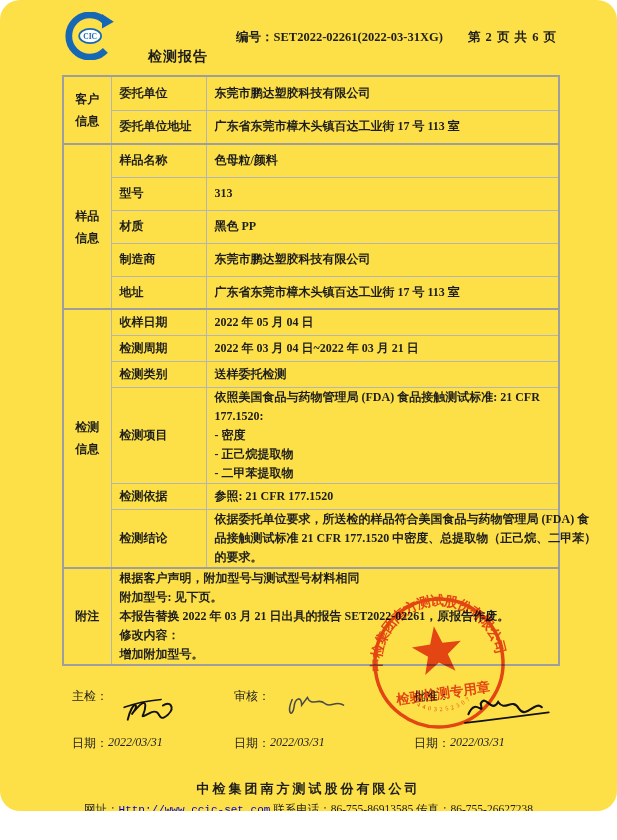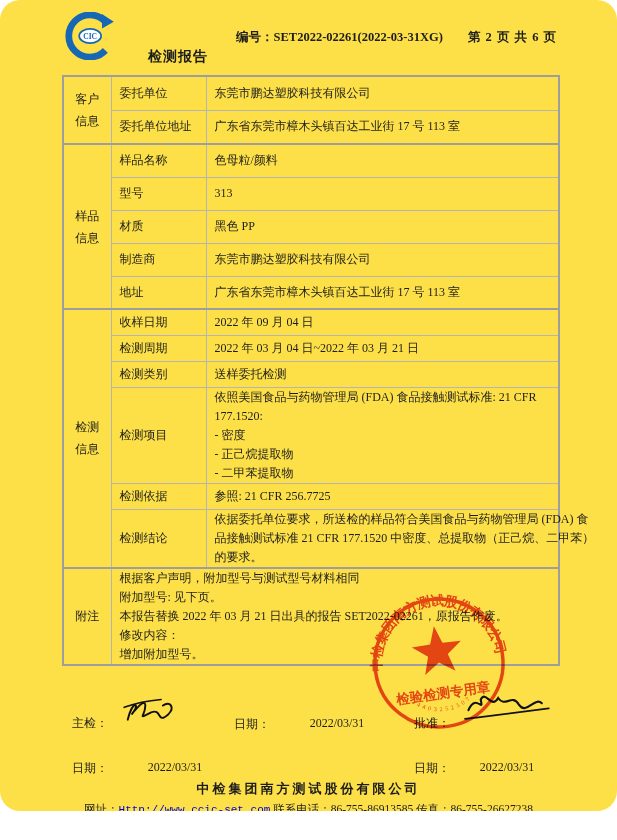--- a/index.html
+++ b/index.html
@@ -12,40 +12,40 @@
   .hdr-title{position:absolute;left:148px;top:28px;font-size:14px;font-weight:bold;letter-spacing:1px;margin-top:20px;}
   .hdr-no{position:absolute;left:236px;top:29px;font-size:12.5px;font-weight:bold;}
   .hdr-page{position:absolute;right:60px;top:29px;font-size:12.5px;font-weight:bold;letter-spacing:1px;text-align:right;}
   
   table.rpt{
     position:absolute;left:62px;top:75px;width:496px;
     border-collapse:collapse;border:2px solid #9e9e9e;table-layout:fixed;
   }
   table.rpt td{
     border:1px solid #b5b5b5;font-size:12px;vertical-align:middle;
-    padding:0 8px;word-break:break-all;
+    padding:0 8px;word-break:break-all;font-weight:bold;
   }
   tr.sec-top td{border-top:2px solid #9e9e9e;}
   td.sec{
     text-align:center;padding:2px 4px;line-height:22px;
   }
   td.lbl{padding-left:9px;}
   td.val{padding-left:10px;margin-top:8px;}
   tr.h34{height:34px;}
   tr.h33{height:33px;}
   tr.h26{height:26px;}
   .mline div{line-height:19px;white-space:nowrap;}
   .note-cell div{line-height:19px;white-space:nowrap;}
   
   .sigcol{position:absolute;top:688px;font-size:12px;}
-  .sigcol .role-line{display:flex;align-items:flex-end;height:44px;}
+  .sigcol .role-line{display:flex;align-items:flex-start;height:44px;}
   .sigcol .role{white-space:nowrap;}
   .sigcol svg{margin-left:6px;}
-  .date-line{display:flex;margin-top:28px;}
-  .date-val{flex:1;text-align:center;}
+  .date-line{display:flex;margin-top:3px;}
+  .date-val{flex:1;text-align:left;font-style:italic;}
   #sigcol1{left:72px;width:170px;}
   #sigcol2{left:234px;width:170px;}
   #sigcol3{left:414px;width:150px;}
   
   .stamp{position:absolute;left:364px;top:588px;width:150px;height:150px;
          transform:rotate(-8deg);mix-blend-mode:multiply;opacity:.9;z-index:5;}
   
   .footer{position:absolute;left:0;right:0;top:780px;text-align:center;}
   .f-company{font-size:13px;font-weight:bold;letter-spacing:3px;}
   .f-line{font-size:11.5px;margin-top:4px;}
@@ -111,21 +111,21 @@
         <td class="lbl">地址</td>
         <td class="val">广东省东莞市樟木头镇百达工业街 17 号 113 室</td>
       </tr>
 
       <tr class="sec-top h26">
         <td class="sec" rowspan="6">
           <div>检测</div>
           <div>信息</div>
         </td>
         <td class="lbl">收样日期</td>
-        <td class="val">2022 年 09 月 04 日</td>
+        <td class="val">2022 年 05 月 04 日</td>
       </tr>
       <tr class="h26">
         <td class="lbl">检测周期</td>
         <td class="val">2022 年 03 月 04 日~2022 年 03 月 21 日</td>
       </tr>
       <tr class="h26">
         <td class="lbl">检测类别</td>
         <td class="val">送样委托检测</td>
       </tr>
       <tr>
@@ -133,21 +133,21 @@
         <td class="val mline">
           <div>依照美国食品与药物管理局 (FDA) 食品接触测试标准: 21 CFR</div>
           <div>177.1520:</div>
           <div>-  密度</div>
           <div>-  正己烷提取物</div>
           <div>-  二甲苯提取物</div>
         </td>
       </tr>
       <tr class="h26">
         <td class="lbl">检测依据</td>
-        <td class="val">参照: 21 CFR 256.7725</td>
+        <td class="val">参照: 21 CFR 177.1520</td>
       </tr>
       <tr>
         <td class="lbl">检测结论</td>
         <td class="val mline">
           <div>依据委托单位要求，所送检的样品符合美国食品与药物管理局 (FDA) 食</div>
           <div>品接触测试标准 21 CFR 177.1520 中密度、总提取物（正己烷、二甲苯）</div>
           <div>的要求。</div>
         </td>
       </tr>
 
@@ -174,20 +174,26 @@
         <path d="M10 22 C 26 16, 40 14, 52 13" fill="none" stroke="#111111" stroke-width="1.8" stroke-linecap="round"></path>
       </svg>
     </div>
     <div class="date-line">
       <span>日期：</span>
       <span class="date-val">2022/03/31</span>
     </div>
   </div>
 
   <div class="sigcol" id="sigcol2">
+    <div class="role-line">
+      <span class="role">审核：</span>
+      <svg width="78" height="40" viewBox="0 0 80 42">
+        <path d="M16 12 C 10 26, 16 32, 18 20 C 19 10, 26 8, 26 18 L 32 10 C 36 20, 44 10, 50 16 C 56 22, 62 12, 70 18" fill="none" stroke="#4a4a4a" stroke-width="1.6" stroke-linecap="round"></path>
+      </svg>
+    </div>
     <div class="date-line">
       <span>日期：</span>
       <span class="date-val">2022/03/31</span>
     </div>
   </div>
 
   <div class="sigcol" id="sigcol3">
     <div class="role-line">
       <span class="role">批准：</span>
       <svg width="100" height="48" viewBox="0 0 110 55">

